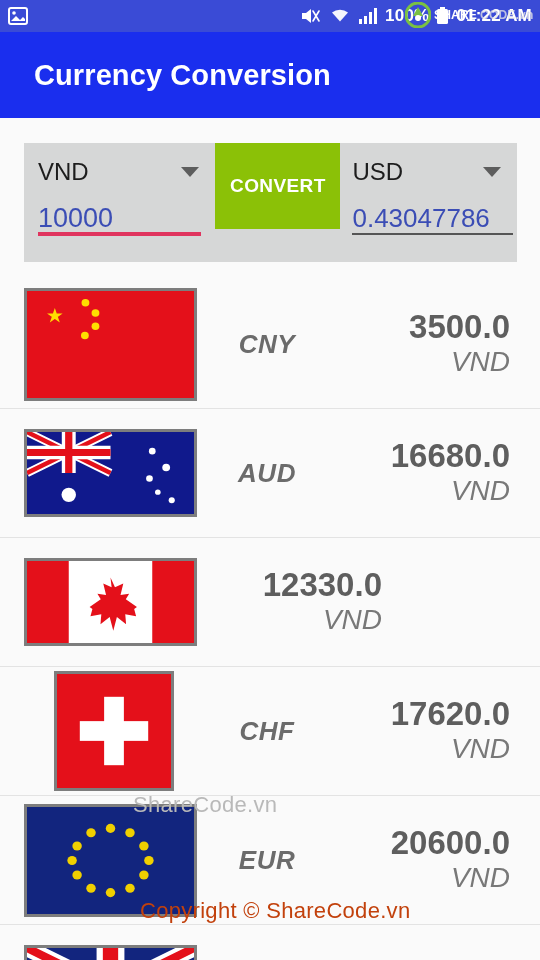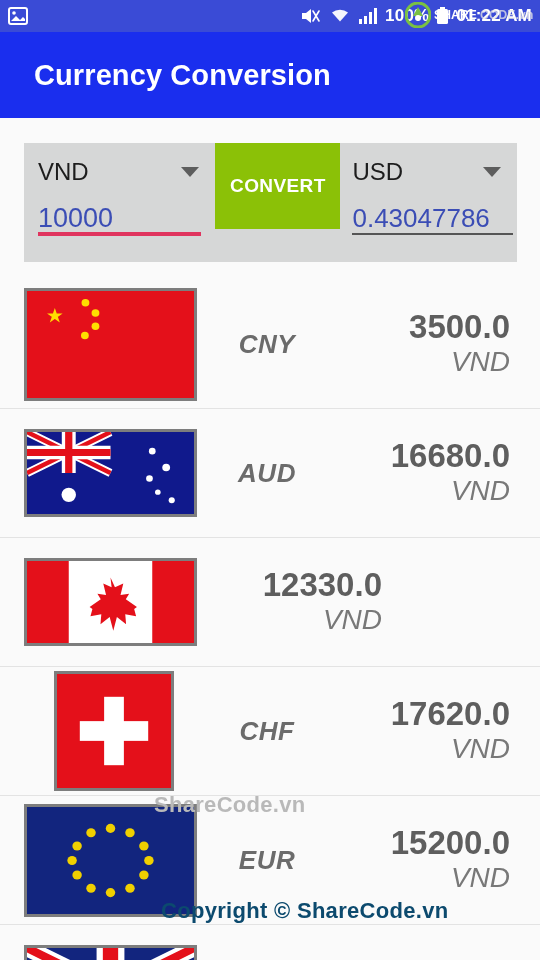--- a/index.html
+++ b/index.html
@@ -160,27 +160,26 @@
     font-size: 28px;
     font-style: italic;
     color: #787878;
     line-height: 1.15;
   }
 
   
   .wm {
     position: absolute;
     color: #b9b9b9;
-    font-weight: 700;
+    font-weight: 400;
     white-space: nowrap;
     pointer-events: none;
-    margin-left: 21px;
   }
   .wm-share { left: 133px; top: 792px; font-size: 22px; letter-spacing: .3px; }
-  .wm-copy  { left: 140px; top: 898px; font-size: 22px; letter-spacing: .3px; color: #0c4a6e; }
+  .wm-copy  { left: 140px; top: 898px; font-size: 22px; letter-spacing: .3px; color: #c2410c; }
   .wm-logo {
     position: absolute; left: 405px; top: 2px;
     display: flex; align-items: center; gap: 3px;
     pointer-events: none;
   }
   .wm-logo .lg-text { font-size: 12px; font-weight: 800; letter-spacing: .2px; }
   .wm-logo .c1 { color: #ffffff; }
   .wm-logo .c2 { color: #e6e6e6; opacity: .75; }
 </style>
 </head>
@@ -375,21 +374,21 @@
               <circle cx="9" cy="12.7" r=".85"></circle>
                 <circle cx="8.1" cy="10" r=".85"></circle>
               <circle cx="9" cy="7.3" r=".85"></circle>
                 <circle cx="11.5" cy="4.8" r=".85"></circle>
             </g>
           </svg>
         </div>
       </div>
       <div class="code">EUR</div>
       <div class="valbox">
-        <div class="val">15200.0</div>
+        <div class="val">20600.0</div>
         <div class="unit">VND</div>
       </div>
     </div>
 
     <div class="row">
       <div class="flag-box">
         <div class="flag" style="width:173px;height:88px;">
           <svg width="100%" height="100%" viewBox="0 0 60 30" preserveAspectRatio="none">
             <rect width="60" height="30" fill="#12257e"></rect>
             <path d="M0 0l60 30M60 0L0 30" stroke="#fff" stroke-width="6"></path>

